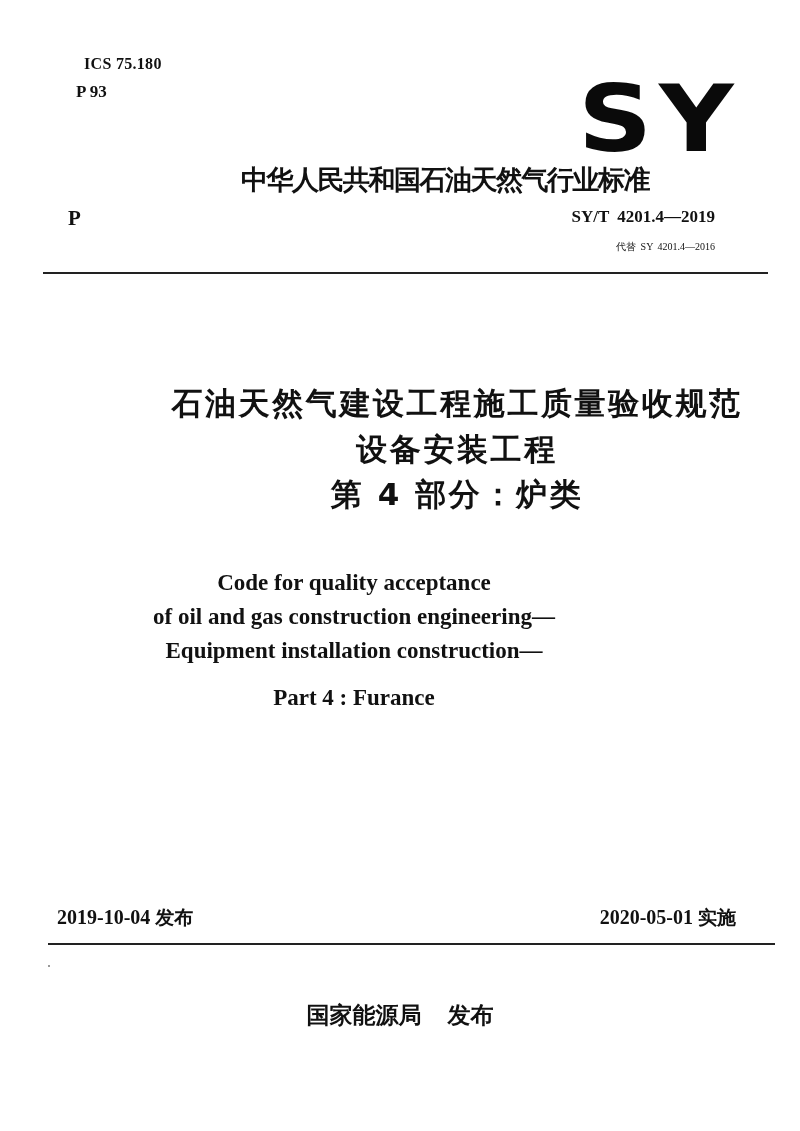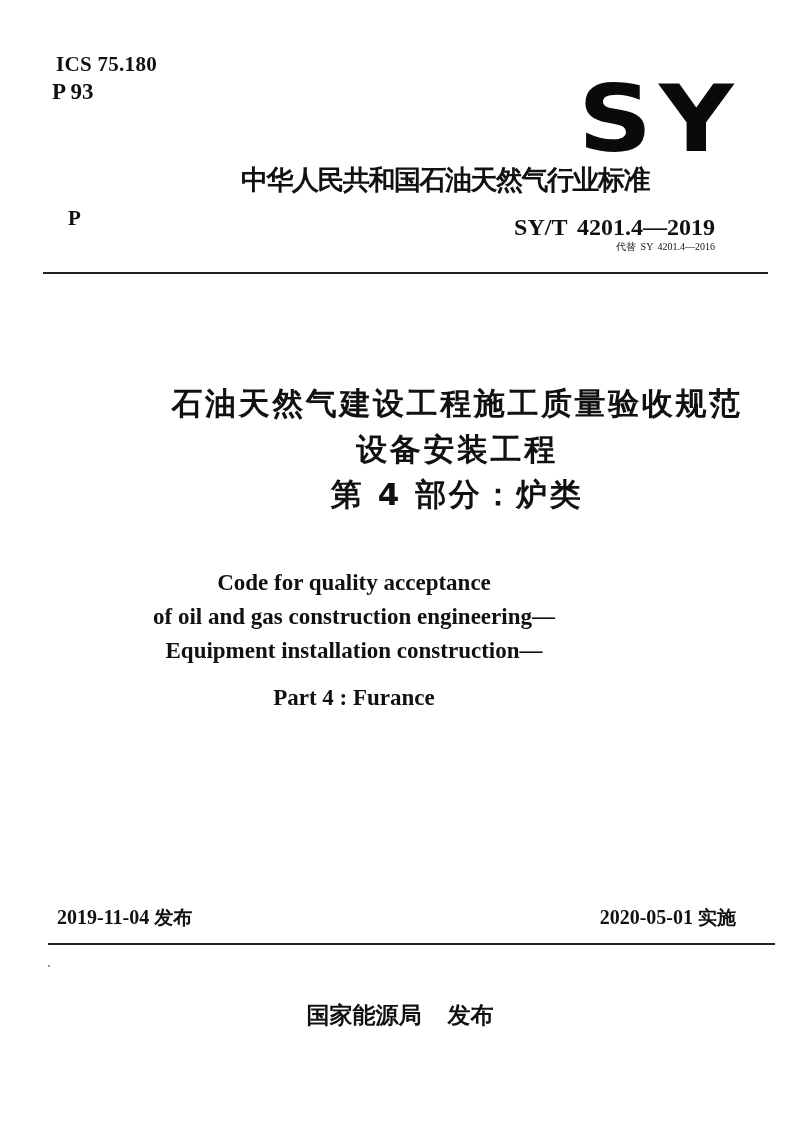--- a/index.html
+++ b/index.html
@@ -13,22 +13,22 @@
       position: relative;
       overflow: hidden;
       color: #111111;
     }
     .abs { position: absolute; white-space: nowrap; }
     .serif-bold { font-family: "Liberation Serif", "DejaVu Serif", serif; font-weight: bold; }
     .serif { font-family: "Liberation Serif", "DejaVu Serif", serif; }
     .sans { font-family: "DejaVu Sans", "Liberation Sans", sans-serif; margin-left: 29px; }
 
     
-    .ics { left: 56px; top: 54px; font-size: 21px; line-height: 20px; letter-spacing: 0.3px; }
-    .ccs { left: 52px; top: 82px; font-size: 23px; line-height: 20px; }
+    .ics { left: 84px; top: 54px; font-size: 16px; line-height: 20px; letter-spacing: 0.3px; }
+    .ccs { left: 76px; top: 82px; font-size: 17px; line-height: 20px; }
 
     
     .logo {
       left: 578px; top: 74px;
       font-family: "DejaVu Sans", "Liberation Sans", sans-serif;
       font-weight: bold;
       font-size: 92px;
       line-height: 92px;
       letter-spacing: 6px;
       transform: scaleX(1.12);
@@ -40,22 +40,22 @@
     .industry {
       left: 212px; top: 163px;
       font-size: 27px; line-height: 34px;
       letter-spacing: -1.5px;
       font-weight: bold;
     }
 
     .p-letter { left: 68px; top: 206px; font-size: 21px; line-height: 24px; }
 
     .std-no {
-      right: 85px; top: 214px;
-      font-size: 24px; line-height: 26px;
+      right: 85px; top: 204px;
+      font-size: 17px; line-height: 26px;
       word-spacing: 4px;
     }
     .replaces {
       right: 85px; top: 238px;
       font-size: 10px; line-height: 18px;
       word-spacing: 2px;
     }
 
     .rule {
       position: absolute;
@@ -139,21 +139,21 @@
 <div class="cn-title cn-t1">石油天然气建设工程施工质量验收规范</div>
 <div class="cn-title cn-t2">设备安装工程</div>
 <div class="cn-title cn-t3">第 4 部分：炉类</div>
 
 <div class="en-title en-t1">Code for quality acceptance</div>
 <div class="en-title en-t2">of oil and gas construction engineering—</div>
 <div class="en-title en-t3">Equipment installation construction—</div>
 <div class="en-title en-t4">Part 4 : Furance</div>
 
 <div class="abs date-issue">
-  <span class="date-num">2019-11-04</span>
+  <span class="date-num">2019-10-04</span>
   <span class="date-word">发布</span>
 </div>
 <div class="abs date-impl">
   <span class="date-num">2020-05-01</span>
   <span class="date-word">实施</span>
 </div>
 
 <div class="rule rule-bottom"></div>
 <div class="speck"></div>
 

